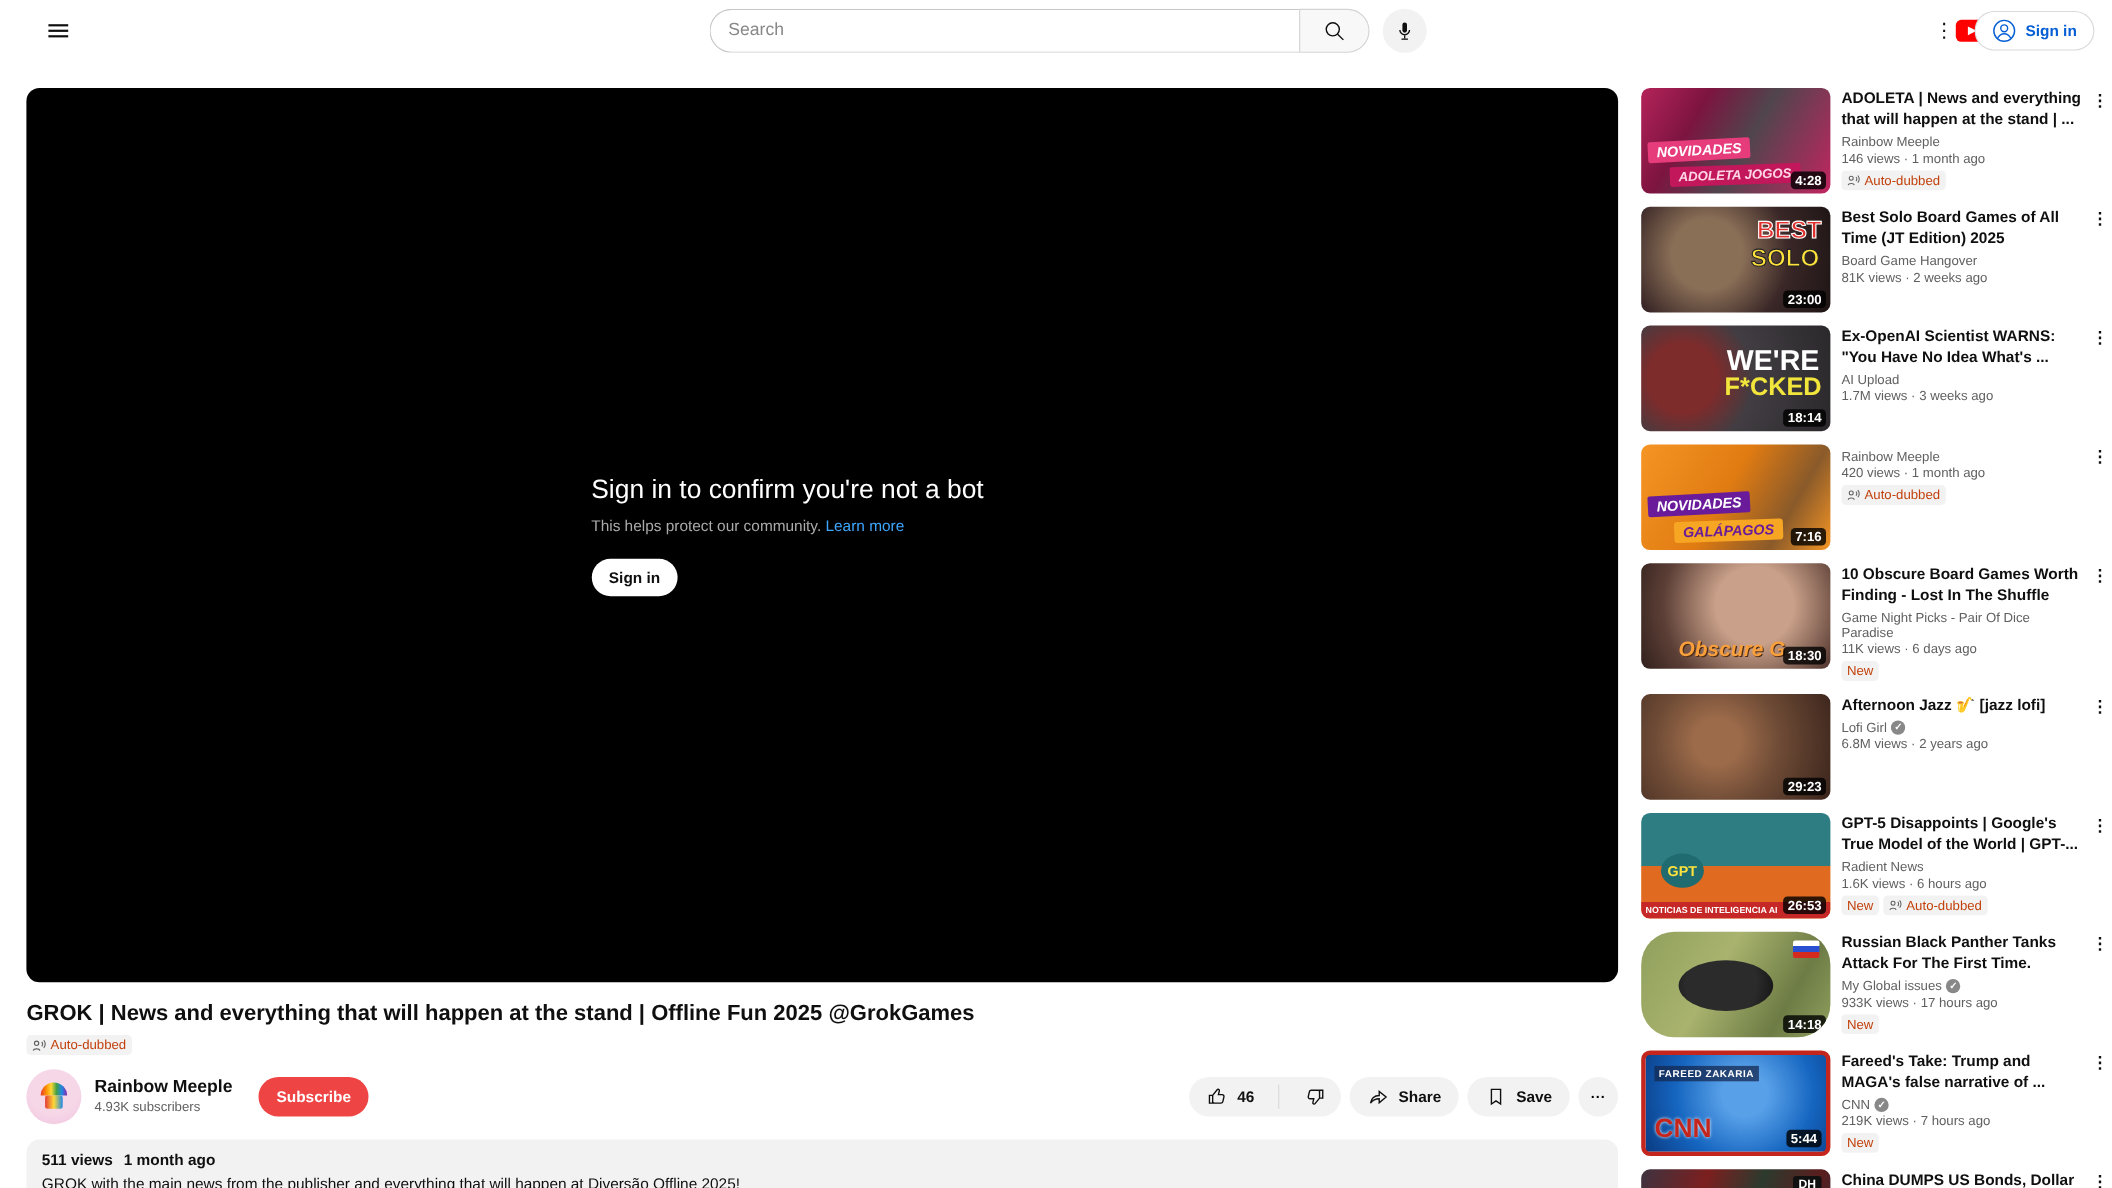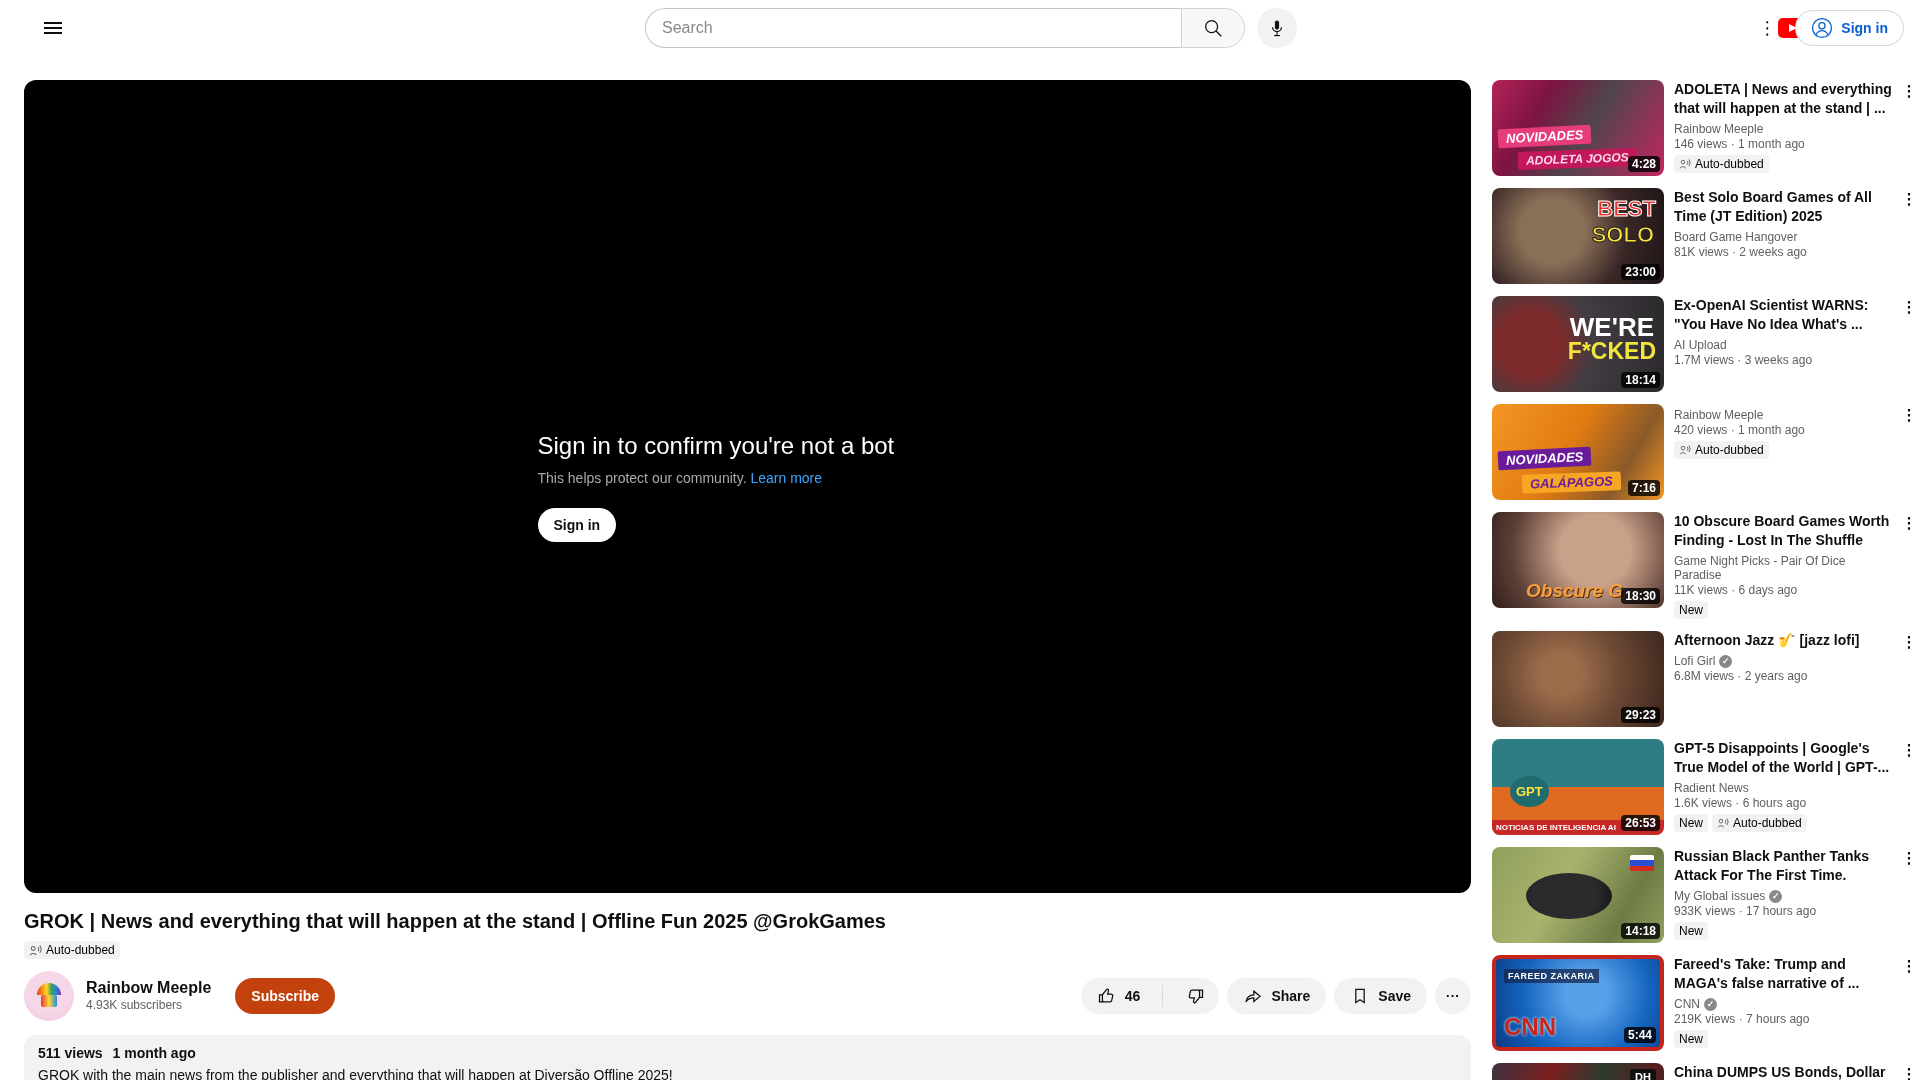--- a/index.html
+++ b/index.html
@@ -41,35 +41,35 @@
   .player { width:1447px; height:813px; background:#000; border-radius:12px; position:relative; }
   .player-overlay { position:absolute; top:50%; left:50%; transform:translate(-50%,-50%); width:420px; }
   .po-title { color:#fff; font-size:24px; font-weight:400; }
   .po-sub { margin-top:10px; font-size:14px; color:#aaa; }
   .po-link { color:#3ea6ff; text-decoration:none; cursor:pointer; }
   .po-btn { margin-top:22px; display:inline-block; background:#fff; color:#0f0f0f; border:none;
             font-size:14px; font-weight:600; padding:9px 16px; border-radius:18px; cursor:pointer; }
 
   
   .v-title { margin-top:14px; font-size:20px; font-weight:700; line-height:28px; }
-  .badge { display:inline-flex; align-items:center; gap:4px; background:rgba(0,0,0,0.05); color:#000000;
+  .badge { display:inline-flex; align-items:center; gap:4px; background:rgba(0,0,0,0.05); color:#c2410c;
            font-size:12px; font-weight:500; border-radius:4px; padding:2px 5px; }
   .v-badge-row { margin-top:6px; }
   .v-row { margin-top:10px; display:flex; align-items:center; }
   .avatar { width:50px; height:50px; border-radius:50%; cursor:pointer;
             background:radial-gradient(circle at 50% 38%, #f6d7e8 0 55%, #f1c3dc 100%); position:relative; overflow:hidden; }
   .avatar::before { content:""; position:absolute; left:13px; top:12px; width:24px; height:12px; border-radius:12px 12px 0 0;
             background:linear-gradient(90deg,#e53935,#fb8c00,#fdd835,#43a047,#1e88e5,#8e24aa); }
   .avatar::after { content:""; position:absolute; left:17px; top:24px; width:16px; height:12px;
             background:linear-gradient(90deg,#e53935,#fdd835,#1e88e5); border-radius:2px; }
   .ch-block { margin-left:12px; }
   .ch-name { font-size:16px; font-weight:600; cursor:pointer; }
   .ch-subs { font-size:12px; color:#606060; margin-top:1px; }
   .subscribe-btn { margin-left:24px; height:36px; padding:0 16px; border:none; border-radius:18px;
-                   background:#c2410c; color:#fff; font-size:14px; font-weight:600; cursor:pointer; }
+                   background:#ef4444; color:#fff; font-size:14px; font-weight:600; cursor:pointer; }
   .actions { margin-left:auto; display:flex; align-items:center; gap:8px; }
   .pill { height:36px; display:flex; align-items:center; background:#f2f2f2; border-radius:18px;
           font-size:14px; font-weight:600; color:#0f0f0f; border:none; cursor:pointer; padding:0 16px; gap:8px; }
   .like-pill { padding:0; }
   .like-seg { display:flex; align-items:center; gap:8px; padding:0 14px 0 16px; height:100%; cursor:pointer; }
   .like-div { width:1px; height:22px; background:#d9d9d9; }
   .dislike-seg { display:flex; align-items:center; padding:0 14px; height:100%; cursor:pointer; }
   .more-btn { width:36px; height:36px; border-radius:50%; background:#f2f2f2; border:none;
               display:flex; align-items:center; justify-content:center; cursor:pointer; }
   .more-btn i { font-style:normal; letter-spacing:1px; font-weight:700; font-size:13px; margin-top:-6px; }
@@ -110,21 +110,21 @@
   .thumb-3 .ov2 { right:8px; top:42px; color:#f2e63c; font-size:23px; }
   .thumb-4 { background:linear-gradient(120deg,#f59524 0%,#e07b12 45%,#8a5a2a 75%,#f59524 100%); }
   .thumb-4 .ov1 { left:6px; bottom:32px; background:#6a1b9a; color:#fff; font-style:italic; font-size:13px; padding:2px 8px; transform:rotate(-3deg); border-radius:2px;}
   .thumb-4 .ov2 { left:30px; bottom:8px; background:#f6a623; color:#6a1b9a; font-style:italic; font-size:13px; padding:2px 8px; transform:rotate(-2deg); border-radius:3px;}
   .thumb-5 { background:radial-gradient(circle at 60% 40%, #c9a089 0 30%, #5d4037 70%, #31201b 100%); }
   .thumb-5 .ov1 { left:34px; bottom:6px; color:#f9a03c; font-size:19px; font-style:italic; text-shadow:1px 1px 0 #4e2b12; }
   .thumb-6 { background:radial-gradient(circle at 40% 45%, #9c6b4a 0 18%, #6d4a35 50%, #3a241c 100%); }
   .thumb-7 { background:linear-gradient(180deg,#2e7d82 0 50%, #e06a1f 50% 100%); }
   .thumb-7 .ov1 { left:18px; bottom:28px; color:#ffe23c; background:#1f6b6f; border-radius:50%; padding:8px 6px; font-size:13px; }
   .thumb-7 .ov2 { left:0; bottom:0; right:0; background:#c62828; color:#fff; font-size:8px; padding:3px 4px; }
-  .thumb-8 { background:linear-gradient(120deg,#8fa05c 0%,#a9b36e 40%,#6d7c45 75%,#90a05e 100%); }
+  .thumb-8 { background:linear-gradient(120deg,#8fa05c 0%,#a9b36e 40%,#6d7c45 75%,#90a05e 100%);border-radius:30px; }
   .thumb-8::before { content:""; position:absolute; left:34px; top:26px; width:86px; height:46px; border-radius:50%;
                      background:radial-gradient(circle at 45% 45%, #2b2b2b 0 60%, #111 100%); }
   .flag-ru { position:absolute; right:10px; top:8px; width:24px; height:16px; border-radius:2px; overflow:hidden;
              background:linear-gradient(180deg,#fff 0 33%, #2a4fd0 33% 66%, #d52b1e 66% 100%); }
   .thumb-9 { background:radial-gradient(circle at 55% 40%, #58a0e8 0 20%, #1565c0 60%, #0b3b82 100%); border:4px solid #c4261d; }
   .thumb-9 .ov1 { left:8px; top:10px; color:#fff; background:rgba(20,40,80,.75); font-size:9px; padding:2px 4px; letter-spacing:.5px; }
   .thumb-9 .ov2 { left:8px; bottom:6px; color:#c4261d; font-size:24px; font-weight:800; text-shadow:0 0 3px #fff; }
   .thumb-10 { background:linear-gradient(110deg,#3c3340 0%,#7c1f1f 30%,#2c3a2e 55%,#5a1d1d 80%,#27313b 100%); }
   .thumb-10 .ov1 { right:8px; top:6px; background:#111; color:#fff; font-size:11px; padding:2px 5px; border-radius:3px; }
 

